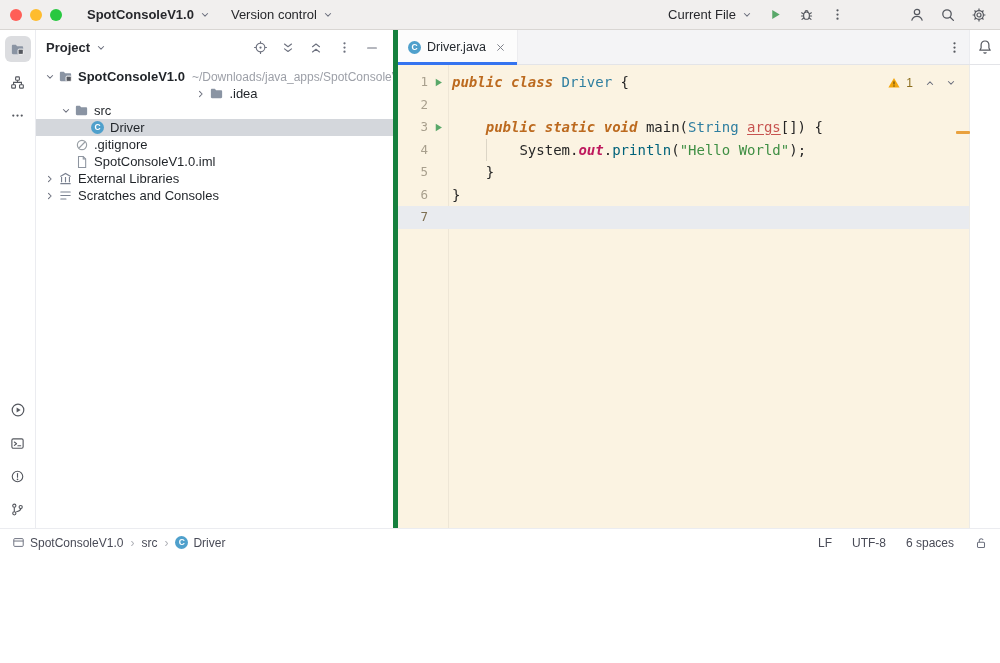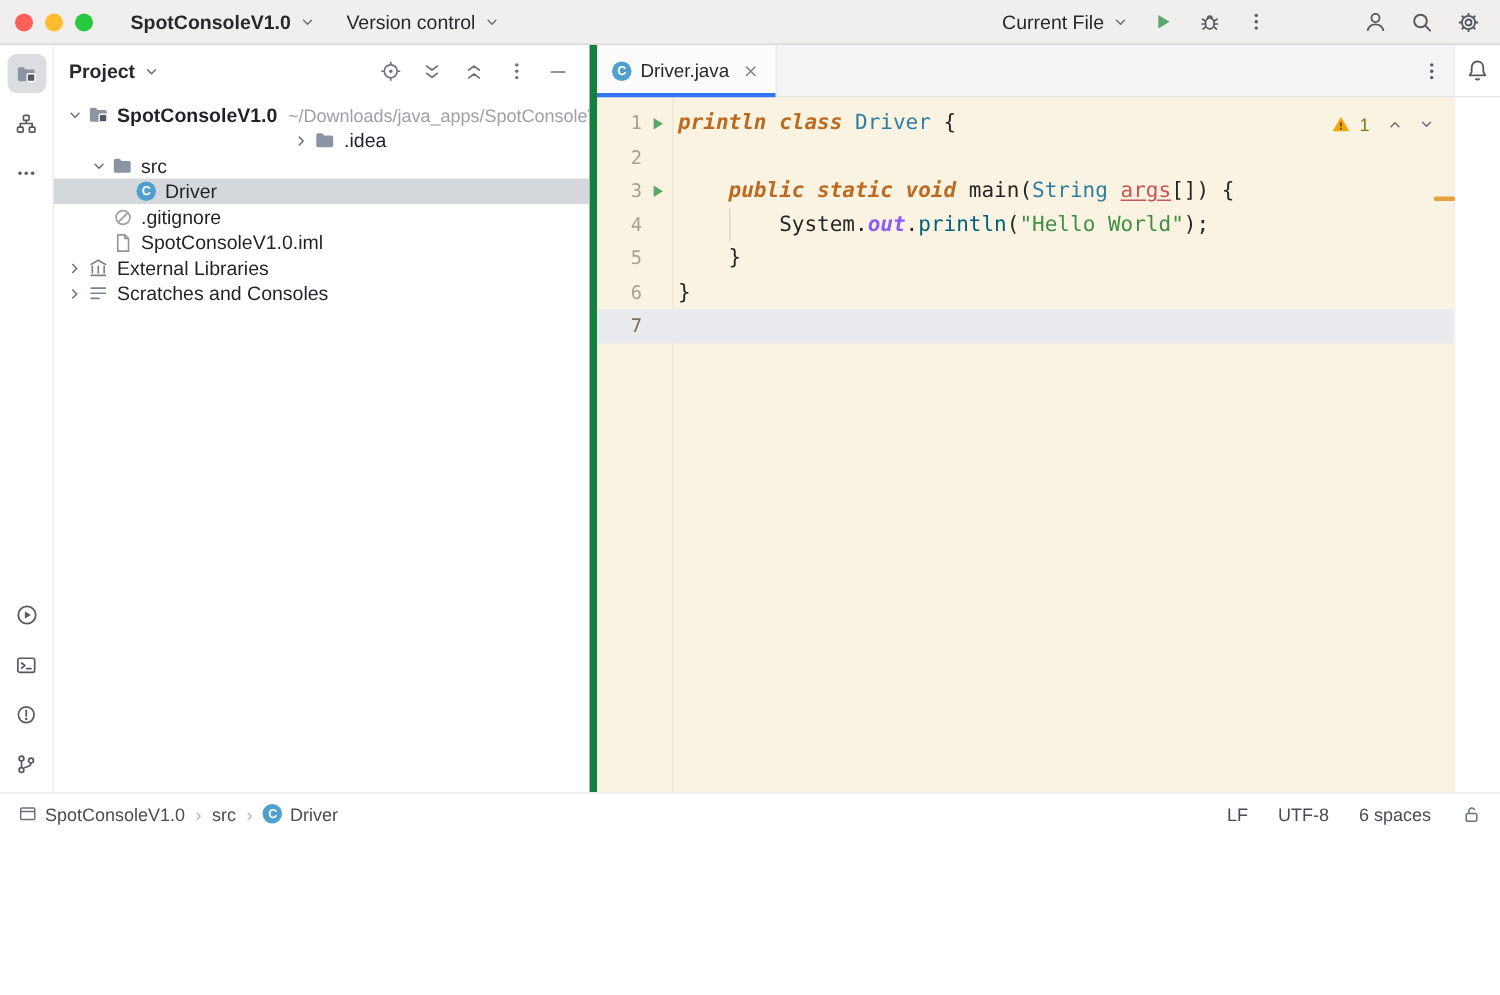--- a/index.html
+++ b/index.html
@@ -72,21 +72,21 @@
   .ed-num { width:30px; flex:none; text-align:right; color:var(--line-number); font-size:12.5px; }
   .ed-row.current .ed-num { color:#7D6F52; }
   .ed-run { width:20px; flex:none; display:flex; align-items:center; justify-content:center; }
   .ed-code { white-space:pre; padding-left:4px; color:#262626; }
   .tk-pln { color:#262626; }
   .tk-kw { color:var(--kw); font-style:italic; font-weight:600; }
   .tk-cls { color:var(--type-color); }
   .tk-method { color:var(--method-color); }
   .tk-str { color:var(--string-color); }
   .tk-param { color:var(--param-color); text-decoration:underline; text-underline-offset:2px; }
-  .tk-field { color:#8b5cf6; font-style:italic; font-weight:700;margin-top:36px; }
+  .tk-field { color:#be185d; font-style:italic; font-weight:700;margin-top:36px; }
   .indent-guide { position:absolute; left:88px; top:74px; height:22px; width:1px; background:rgba(0,0,0,0.12); }
   .inspection { position:absolute; top:7px; right:10px; display:flex; align-items:center; gap:5px; }
   .insp-count { font-size:12px; color:#8C6E1E; font-family:"Liberation Sans",sans-serif; margin-right:4px; }
   .insp-btn { width:16px; height:16px; justify-content:center; color:#6C707E; }
   .error-stripe { width:31px; flex:none; background:#fff; border-left:1px solid #ECEBE8; position:relative; }
   .stripe-mark { position:absolute; top:66px; left:-14px; width:14px; height:3px; background:#E9A13E; border-radius:1px; }
 
   
   .statusbar { height:28px; flex:none; border-top:1px solid #EBECF0; background:#fff; display:flex; align-items:center; padding:0 12px; font-size:12px; color:#494B57; }
   .crumbs { display:flex; align-items:center; gap:7px; }
@@ -452,21 +452,21 @@
         <div class="code-pane">
           <div class="gutter-sep"></div>
           <div>
               <div class="ed-row">
                 <span class="ed-num">1</span>
                 <span class="ed-run">
                   <svg viewBox="0 0 16 16" width="11" height="11">
                     <path d="M4 2.5v11l9-5.5z" fill="var(--run-green)"></path>
                   </svg>
                 </span>
-                <span class="ed-code"><span class="tk-kw">println class </span><span class="tk-cls">Driver </span><span class="tk-pln">{</span></span>
+                <span class="ed-code"><span class="tk-kw">public class </span><span class="tk-cls">Driver </span><span class="tk-pln">{</span></span>
               </div>
               <div class="ed-row">
                 <span class="ed-num">2</span>
                 <span class="ed-run"></span>
                 <span class="ed-code"></span>
               </div>
               <div class="ed-row">
                 <span class="ed-num">3</span>
                 <span class="ed-run">
                   <svg viewBox="0 0 16 16" width="11" height="11">

